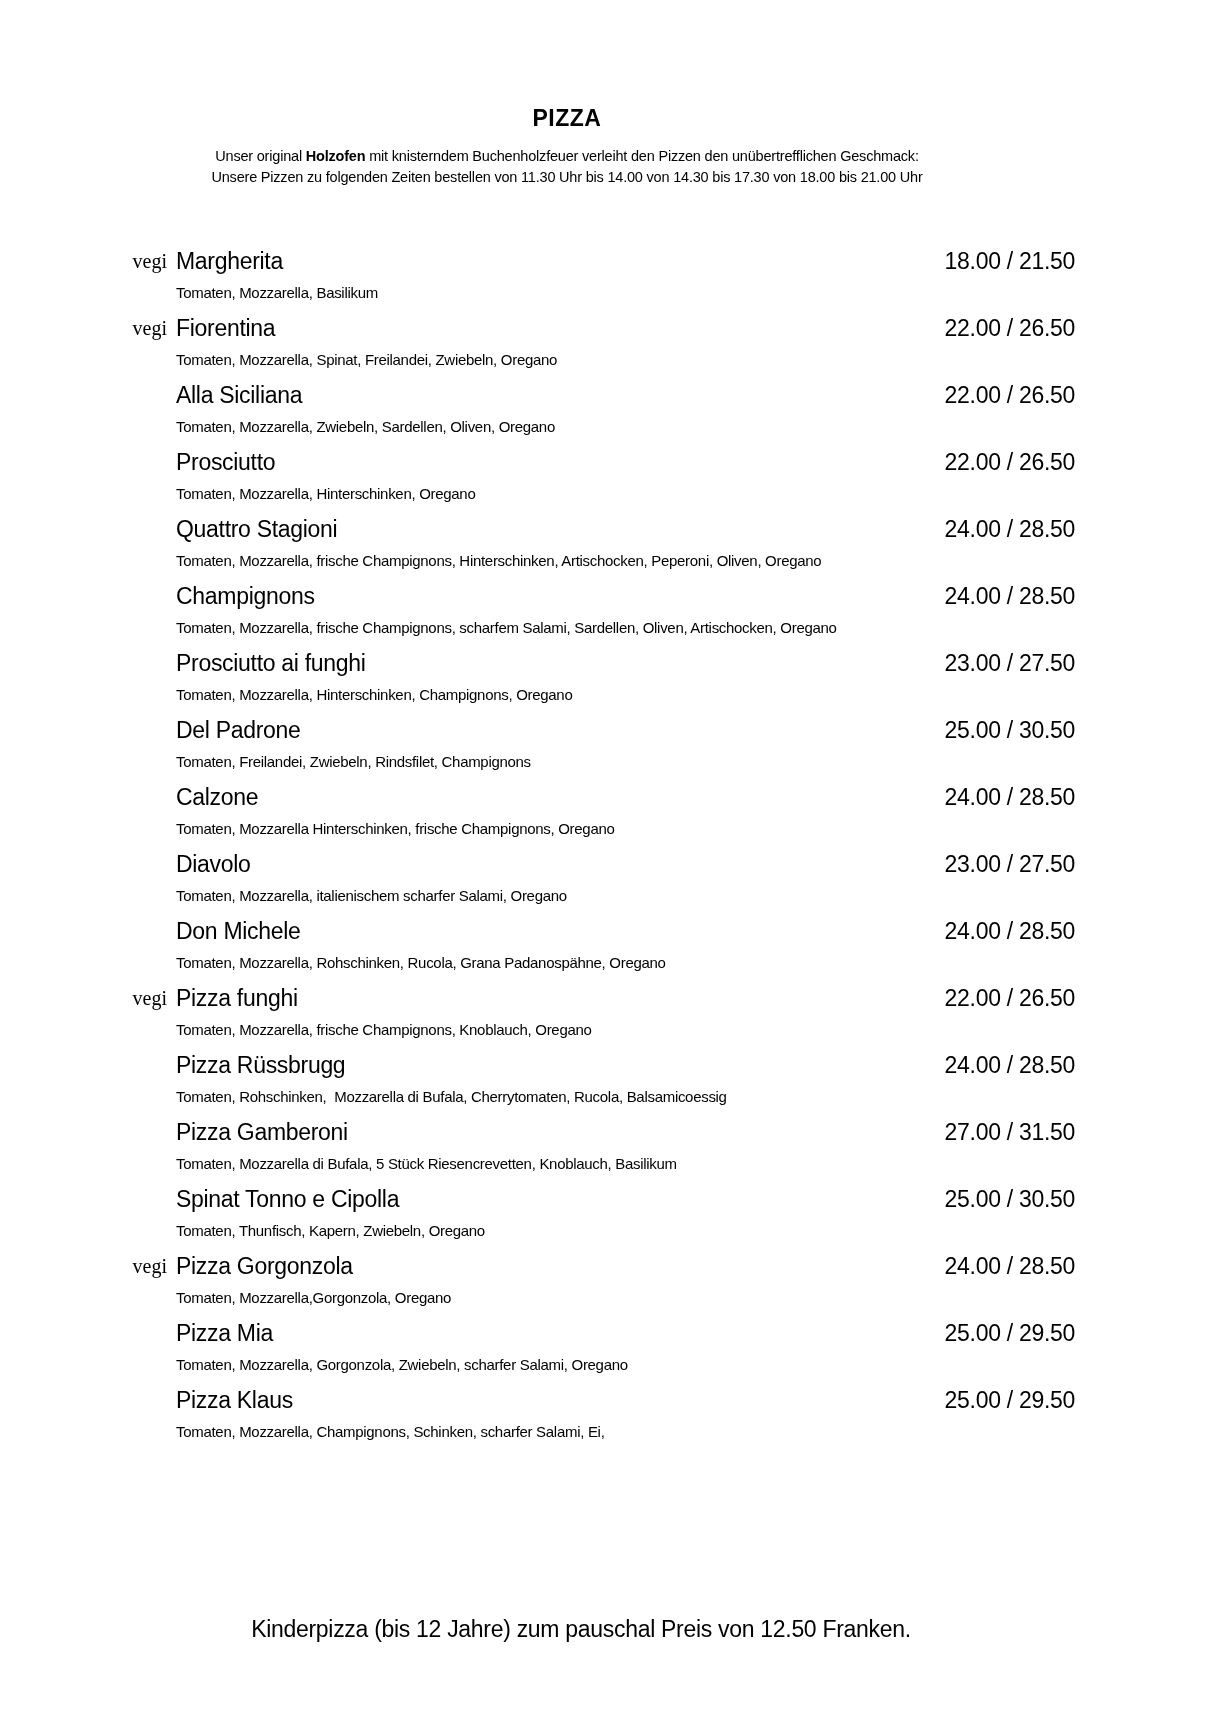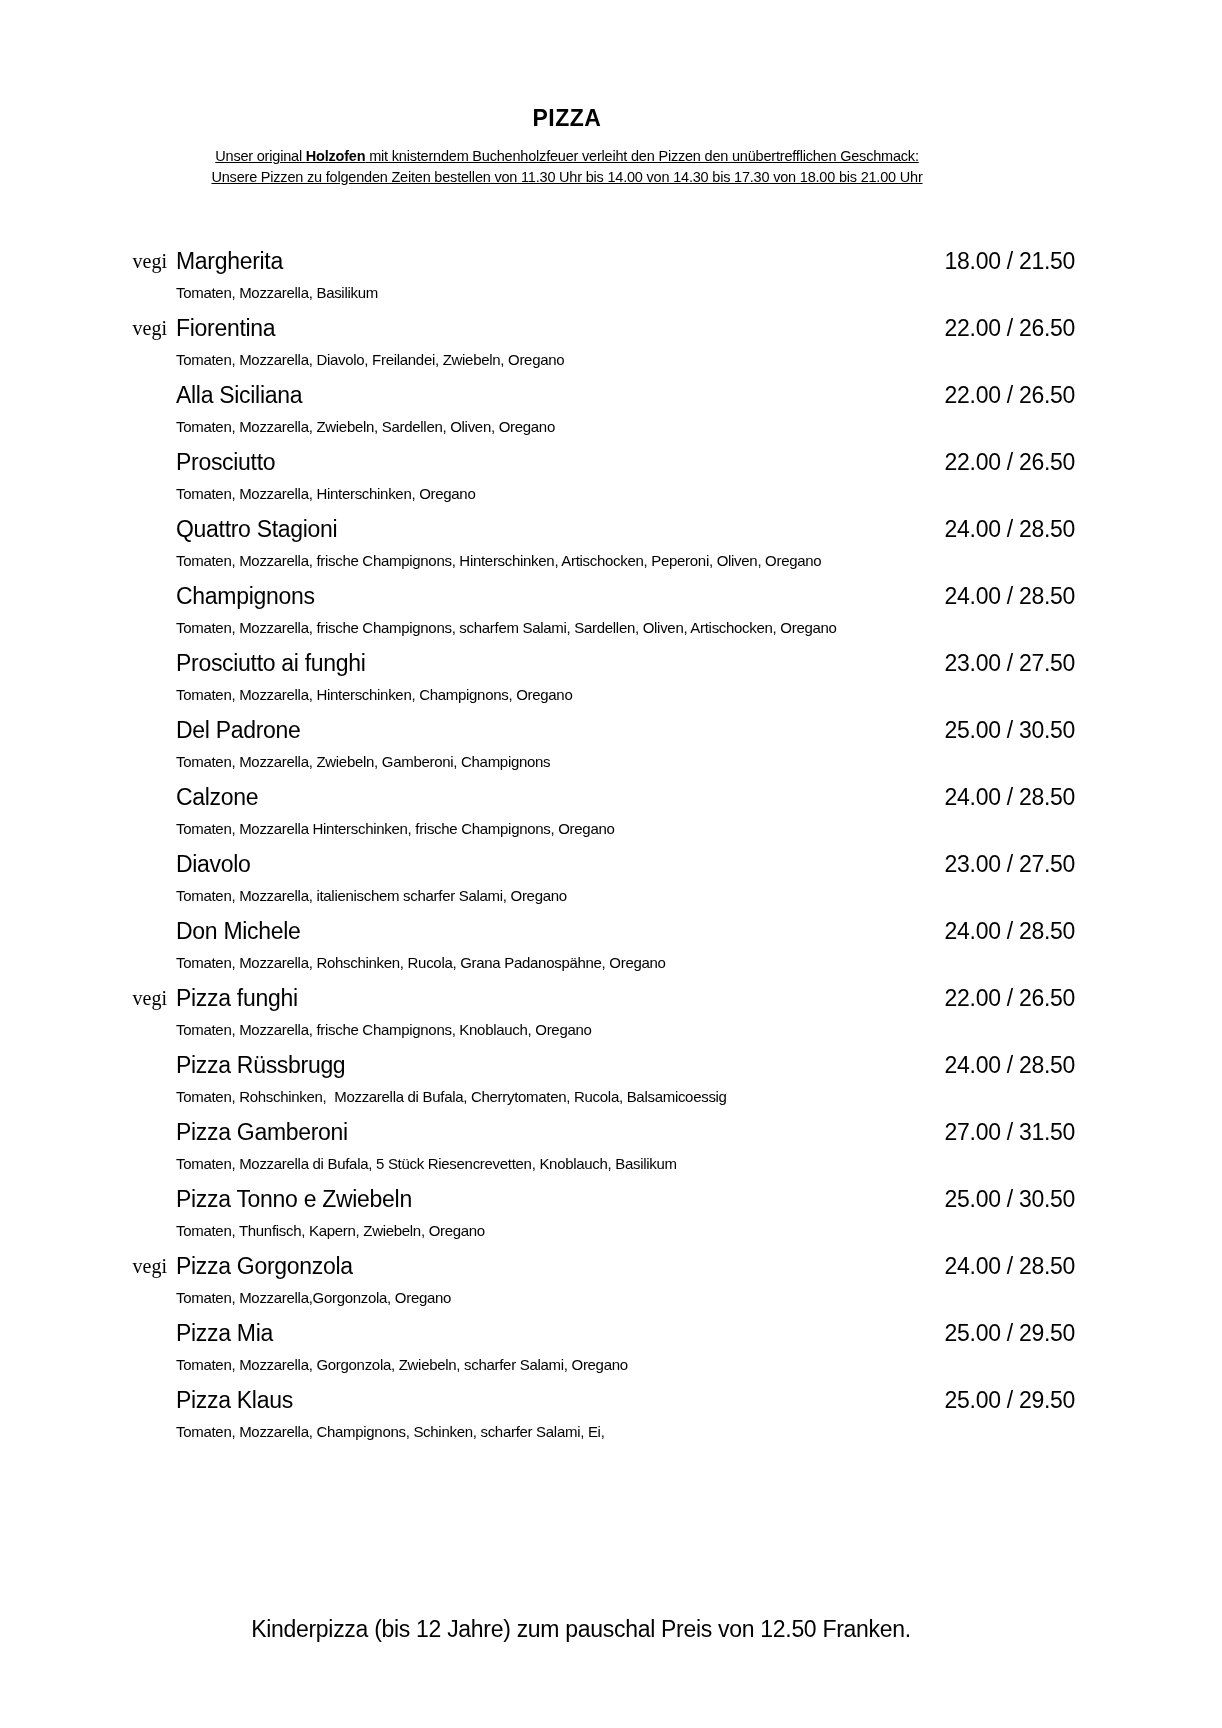--- a/index.html
+++ b/index.html
@@ -23,21 +23,21 @@
   }
   .header { margin-top: 104px; width: 920px; text-align: center; }
   .doc-title {
     font-size: 23px;
     font-weight: bold;
     line-height: 28px;
     letter-spacing: 0.5px;
     color: #000000;
   }
   .intro { margin-top: 14px; font-size: 14.5px; line-height: 21px; letter-spacing: -0.2px; }
-  .intro-line { white-space: pre-wrap; text-decoration: underline; }
+  .intro-line { white-space: pre-wrap; }
   .intro-line b { font-weight: bold; }
 
   .menu { margin-top: 60px; }
   .menu-item {
     display: flex;
     align-items: flex-start;
     margin-bottom: 13px;
   }
   .menu-item:nth-child(12) { margin-top: 5px; }
   .vegi {
@@ -98,21 +98,21 @@
     <div class="item-main">
       <div class="item-name">Margherita</div>
       <div class="item-desc">Tomaten, Mozzarella, Basilikum</div>
     </div>
     <div class="item-price">18.00 / 21.50</div>
   </div>
         <div class="menu-item">
     <span class="vegi">vegi</span>
     <div class="item-main">
       <div class="item-name">Fiorentina</div>
-      <div class="item-desc">Tomaten, Mozzarella, Diavolo, Freilandei, Zwiebeln, Oregano</div>
+      <div class="item-desc">Tomaten, Mozzarella, Spinat, Freilandei, Zwiebeln, Oregano</div>
     </div>
     <div class="item-price">22.00 / 26.50</div>
   </div>
         <div class="menu-item">
     <span class="vegi"></span>
     <div class="item-main">
       <div class="item-name">Alla Siciliana</div>
       <div class="item-desc">Tomaten, Mozzarella, Zwiebeln, Sardellen, Oliven, Oregano</div>
     </div>
     <div class="item-price">22.00 / 26.50</div>
@@ -146,21 +146,21 @@
     <div class="item-main">
       <div class="item-name">Prosciutto ai funghi</div>
       <div class="item-desc">Tomaten, Mozzarella, Hinterschinken, Champignons, Oregano</div>
     </div>
     <div class="item-price">23.00 / 27.50</div>
   </div>
         <div class="menu-item">
     <span class="vegi"></span>
     <div class="item-main">
       <div class="item-name">Del Padrone</div>
-      <div class="item-desc">Tomaten, Mozzarella, Zwiebeln, Gamberoni, Champignons</div>
+      <div class="item-desc">Tomaten, Freilandei, Zwiebeln, Rindsfilet, Champignons</div>
     </div>
     <div class="item-price">25.00 / 30.50</div>
   </div>
         <div class="menu-item">
     <span class="vegi"></span>
     <div class="item-main">
       <div class="item-name">Calzone</div>
       <div class="item-desc">Tomaten, Mozzarella Hinterschinken, frische Champignons, Oregano</div>
     </div>
     <div class="item-price">24.00 / 28.50</div>
@@ -201,21 +201,21 @@
     <span class="vegi"></span>
     <div class="item-main">
       <div class="item-name">Pizza Gamberoni</div>
       <div class="item-desc">Tomaten, Mozzarella di Bufala, 5 Stück Riesencrevetten, Knoblauch, Basilikum</div>
     </div>
     <div class="item-price">27.00 / 31.50</div>
   </div>
         <div class="menu-item">
     <span class="vegi"></span>
     <div class="item-main">
-      <div class="item-name">Pizza Tonno e Zwiebeln</div>
+      <div class="item-name">Spinat Tonno e Cipolla</div>
       <div class="item-desc">Tomaten, Thunfisch, Kapern, Zwiebeln, Oregano</div>
     </div>
     <div class="item-price">25.00 / 30.50</div>
   </div>
         <div class="menu-item">
     <span class="vegi">vegi</span>
     <div class="item-main">
       <div class="item-name">Pizza Gorgonzola</div>
       <div class="item-desc">Tomaten, Mozzarella,Gorgonzola, Oregano</div>
     </div>

